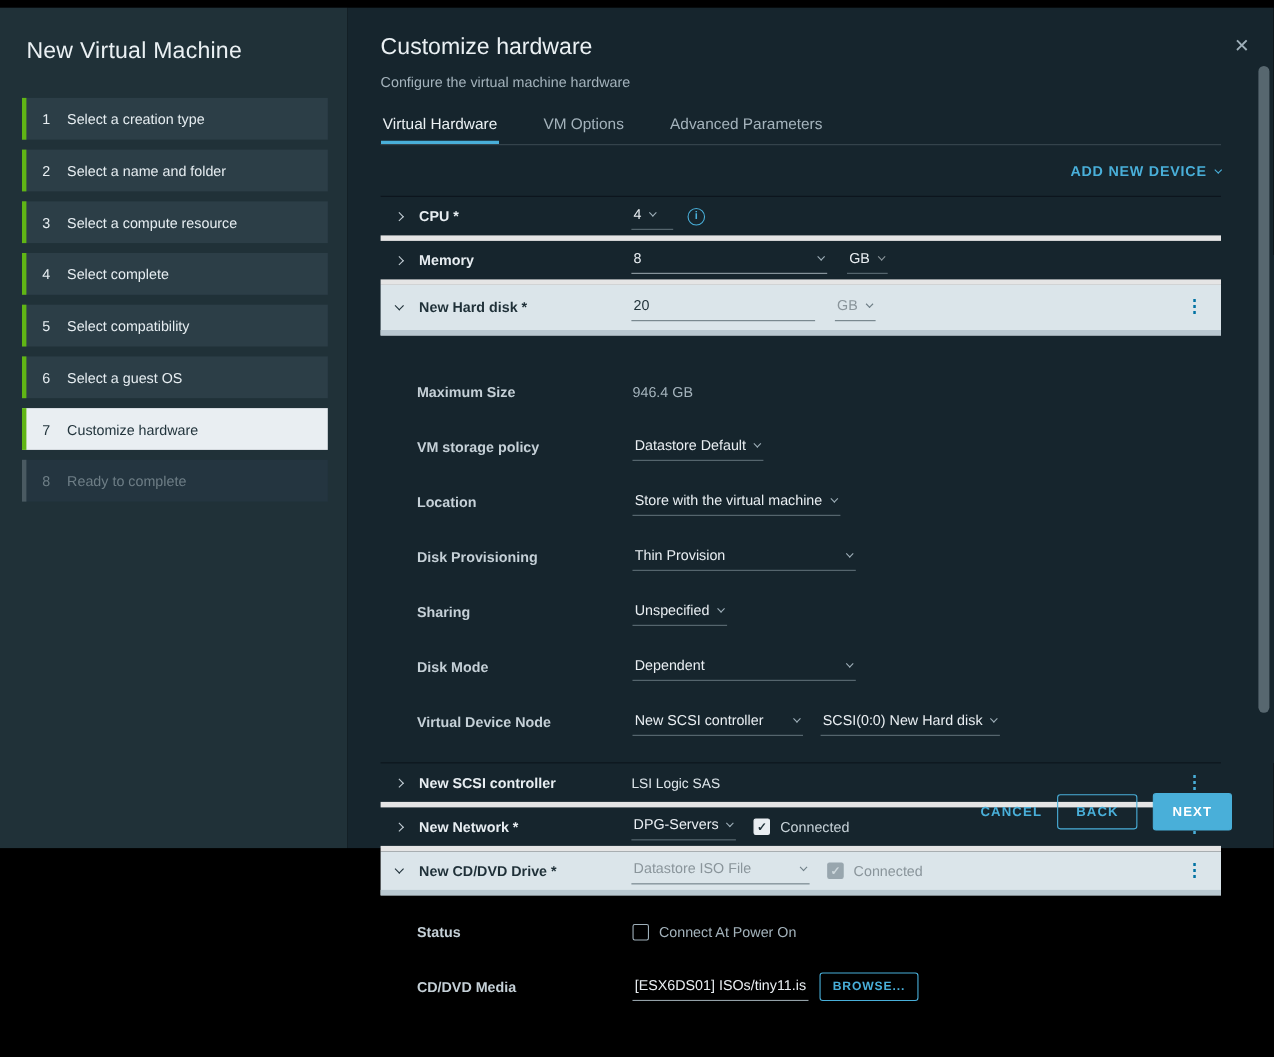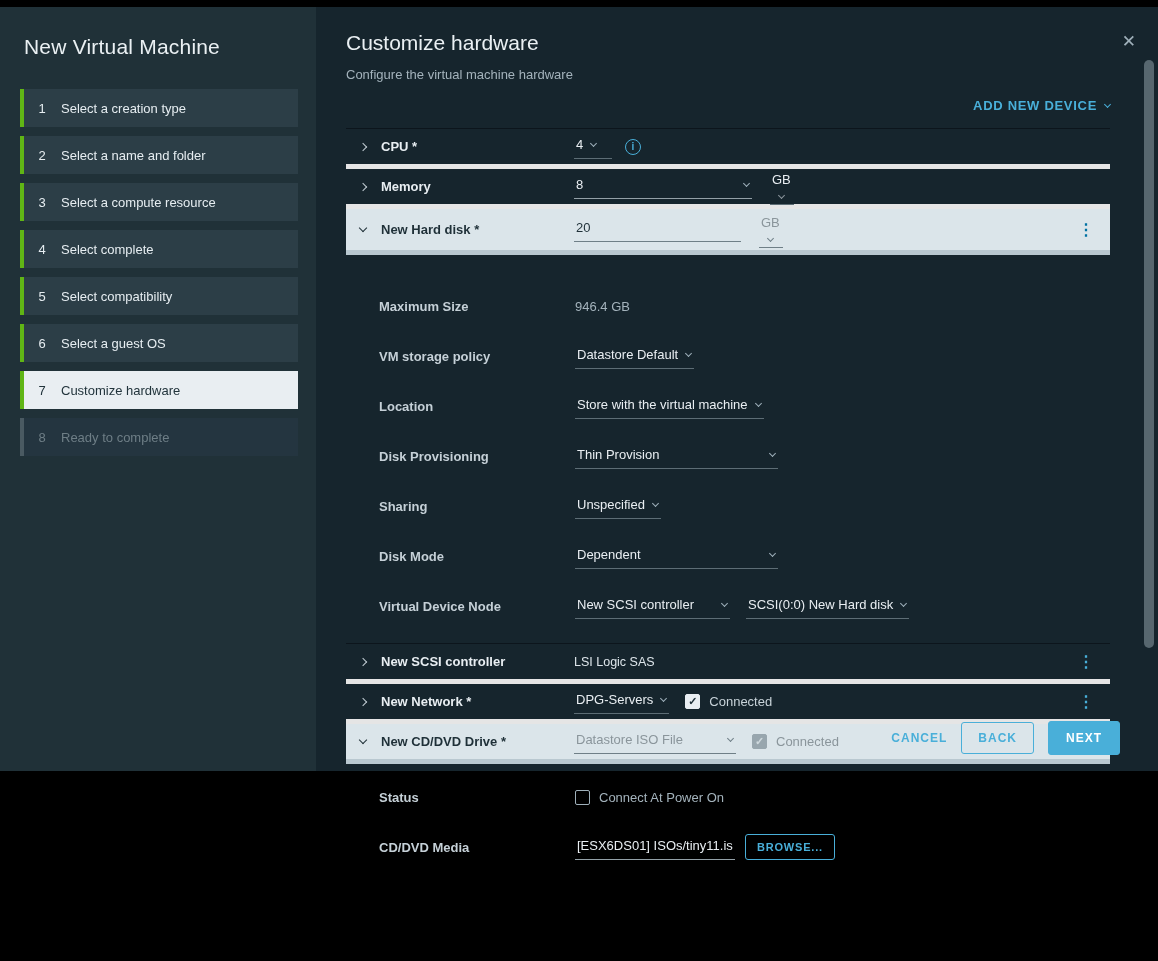--- a/index.html
+++ b/index.html
@@ -107,21 +107,21 @@
   .combo {
     width: 178px; display: inline-flex; justify-content: space-between; align-items: center;
     border-bottom: 1px solid #93a0a7; padding: 3px 3px 6px 2px;
     font-size: 13px; color: #e9eef2; cursor: text;
   }
   .input-line {
     border-bottom: 1px solid #93a0a7; padding: 3px 2px 6px;
     font-size: 13px; color: #e9eef2; cursor: text;
     white-space: nowrap; overflow: hidden;
   }
-  .unit-sel { margin-left: 18px; color: #8b969c; flex-direction: column; }
+  .unit-sel { margin-left: 18px; color: #8b969c; }
   .unit-sel .caret { border-color: #8b969c; }
   .info-icon {
     width: 16px; height: 16px; margin-left: 13px;
     border: 1px solid var(--accent); border-radius: 50%;
     color: var(--accent); font-size: 10px; font-weight: 700;
     display: inline-flex; align-items: center; justify-content: center;
     cursor: pointer;
   }
   .kebab {
     margin-left: auto; color: var(--accent);
@@ -242,20 +242,25 @@
       </div>
     </nav>
   </aside>
 
   <main class="main">
     <span class="close-icon">✕</span>
 
     <h2 class="main-title">Customize hardware</h2>
     <p class="subtitle">Configure the virtual machine hardware</p>
 
+    <div class="tabs">
+      <span class="tab active">Virtual Hardware</span>
+      <span class="tab">VM Options</span>
+      <span class="tab">Advanced Parameters</span>
+    </div>
 
     <div class="add-row">
       <button class="add-device">
         <span>ADD NEW DEVICE</span>
         <i class="caret"></i>
       </button>
     </div>
 
     <div class="hw-table">
 

